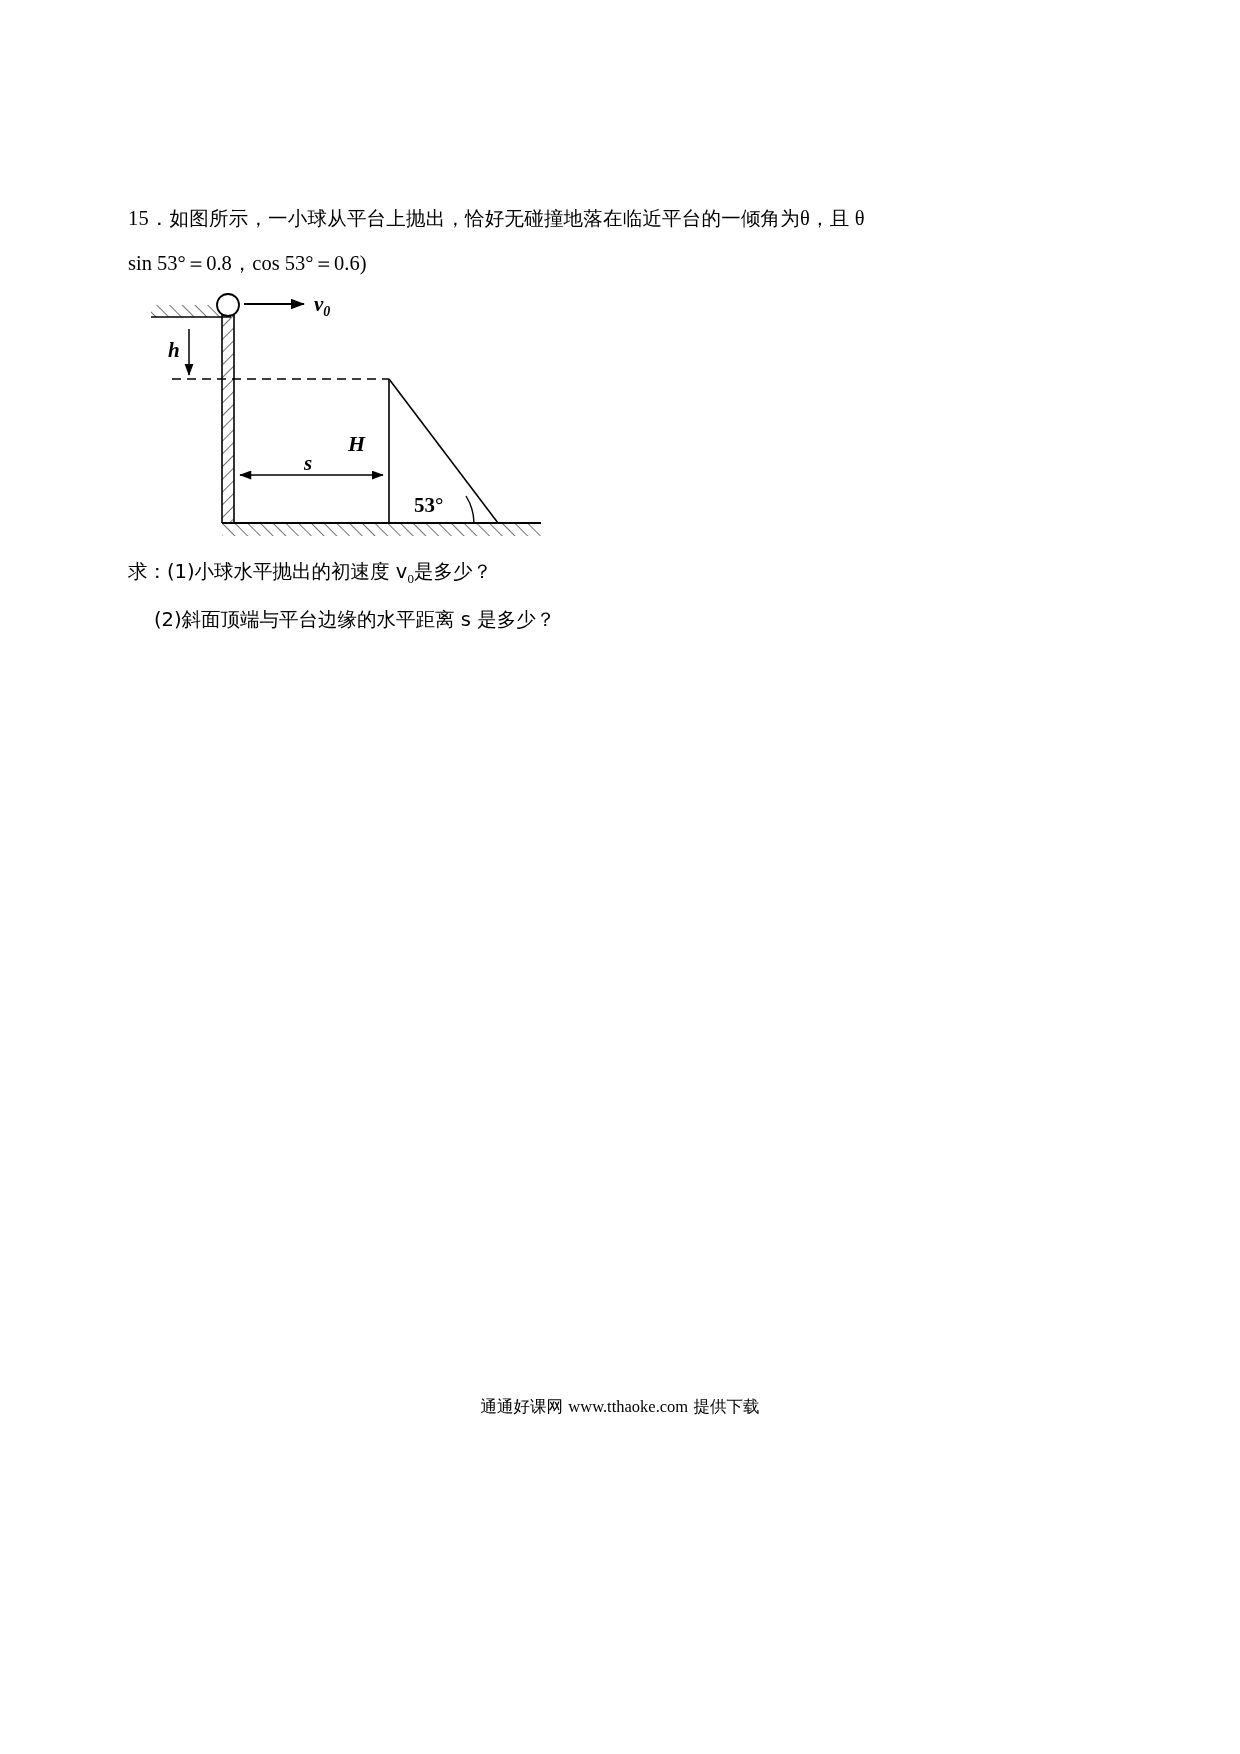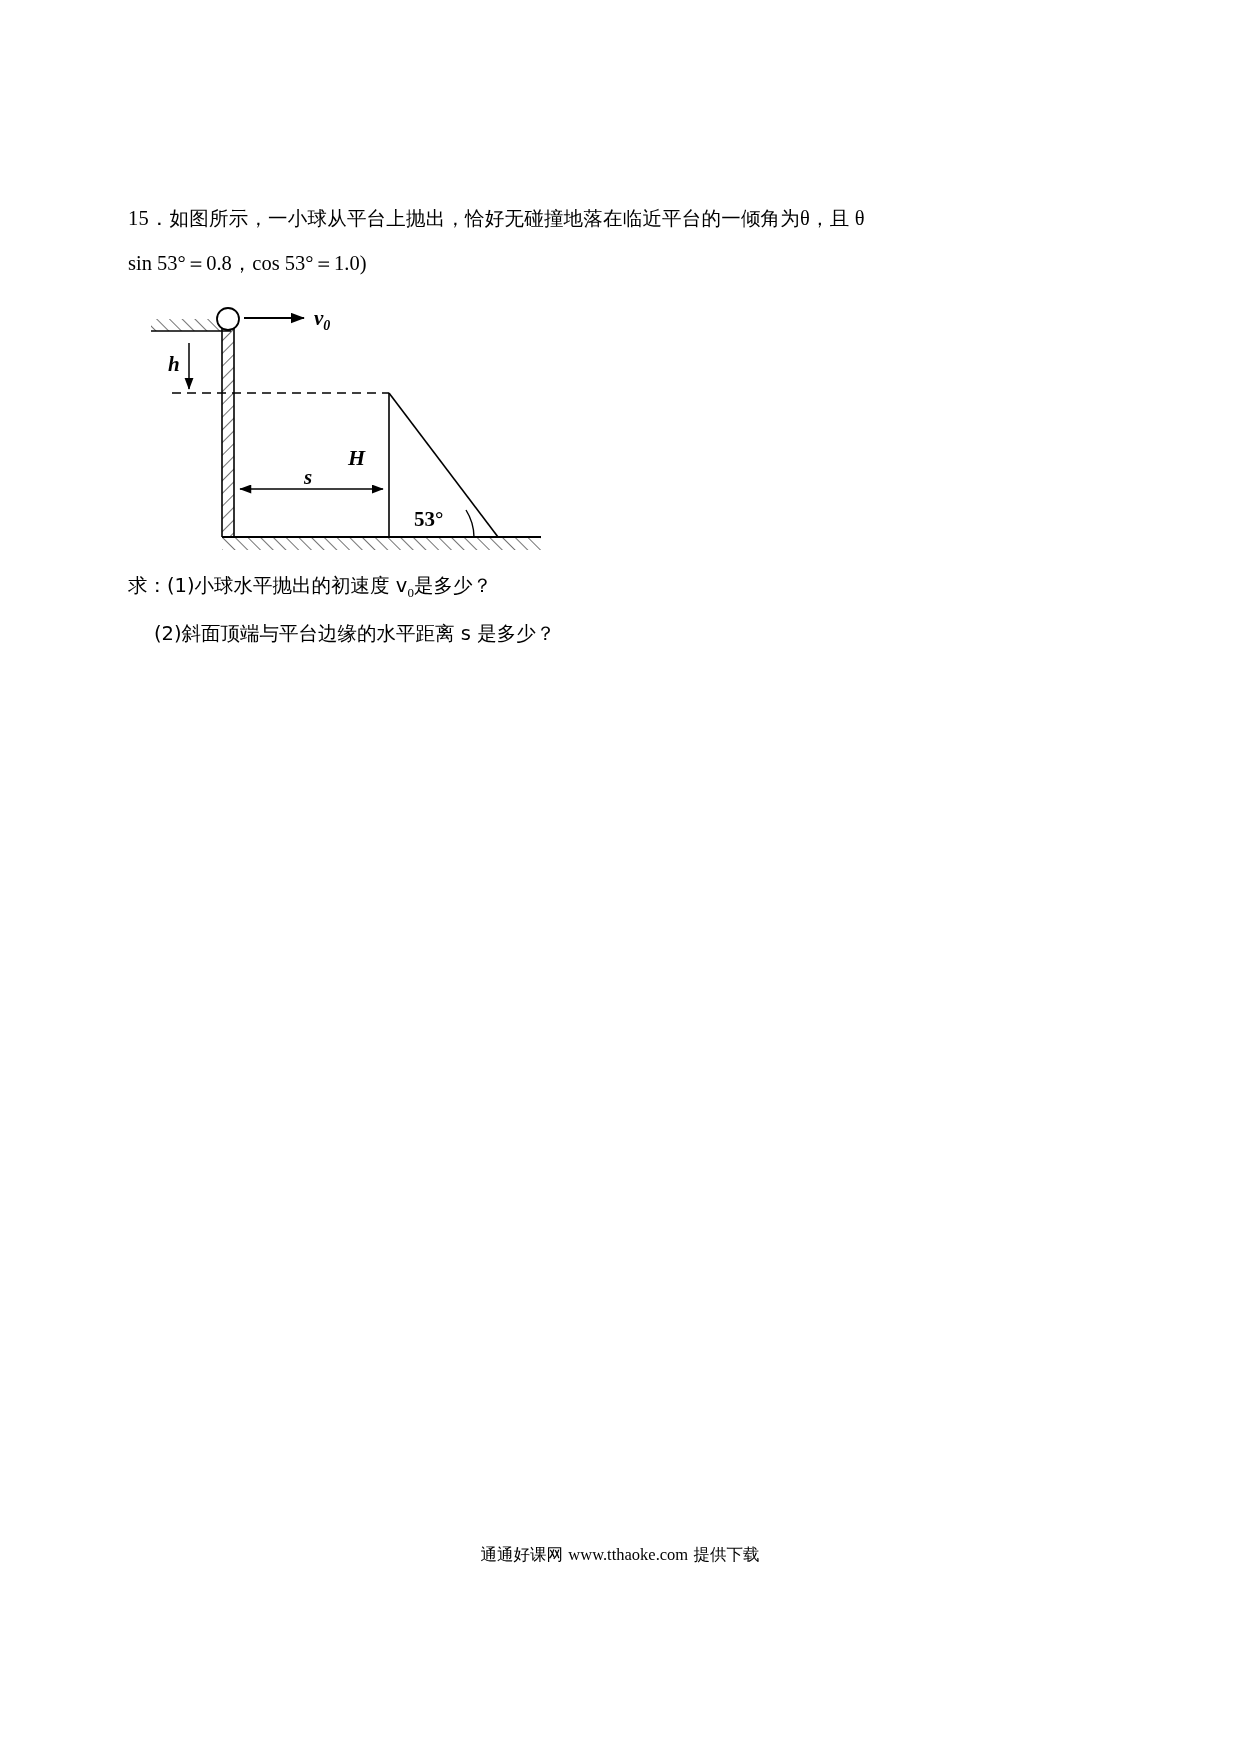--- a/index.html
+++ b/index.html
@@ -38,57 +38,56 @@
   .q-line.l1 {
     letter-spacing: 0.2px;
   }
   sup.sm { font-size: 13px; vertical-align: super; }
   sub.sm { font-size: 13px; vertical-align: sub; }
   .serif-num { font-family: "Liberation Serif", serif; }
   .cjk { font-family: "DejaVu Sans", sans-serif; font-size: 19.5px; }
 
   .figure-wrap {
     position: relative;
-    margin-top: 14px;
     margin-left: 8px;
     width: 420px;
     height: 252px;
   }
   .ask-block {
     margin-top: 14px;
     font-size: 20px;
     line-height: 40px;
   }
   .ask-line2 { margin-left: 26px; }
 
   .footer {
     position: absolute;
     left: 0;
-    top: 1544px;
+    top: 1396px;
     width: 1240px;
     text-align: center;
     font-size: 16.5px;
     font-family: "DejaVu Sans", sans-serif;
     color: #000;
   }
   .footer .url { font-family: "Liberation Serif", serif; }
 </style>
 </head>
 <body>
 
 <div class="page">
 
   <div class="content">
 
     <div class="q-block">
       <div class="q-line l1">
         <span class="serif-num">15．</span><span class="cjk">如图所示，一小球从平台上抛出，恰好无碰撞地落在临近平台的一倾角为</span><span class="serif-num">θ</span><span class="cjk">，且</span>&nbsp;<span class="serif-num">θ</span>
       </div>
       <div class="q-line">
-        <span class="serif-num">sin 53°＝0.8，cos 53°＝1.0)</span>
+        <span class="serif-num">sin 53°＝0.8，cos 53°＝0.6)</span>
       </div>
     </div>
 
     <div class="figure-wrap">
       <svg width="420" height="252" viewBox="0 0 420 252">
         <defs>
           <pattern id="hatchA" width="9" height="9" patternTransform="rotate(45)" patternUnits="userSpaceOnUse">
             <line x1="0" y1="0" x2="0" y2="9" stroke="#000" stroke-width="1.1"></line>
           </pattern>
           <pattern id="hatchB" width="9" height="9" patternTransform="rotate(-45)" patternUnits="userSpaceOnUse">

